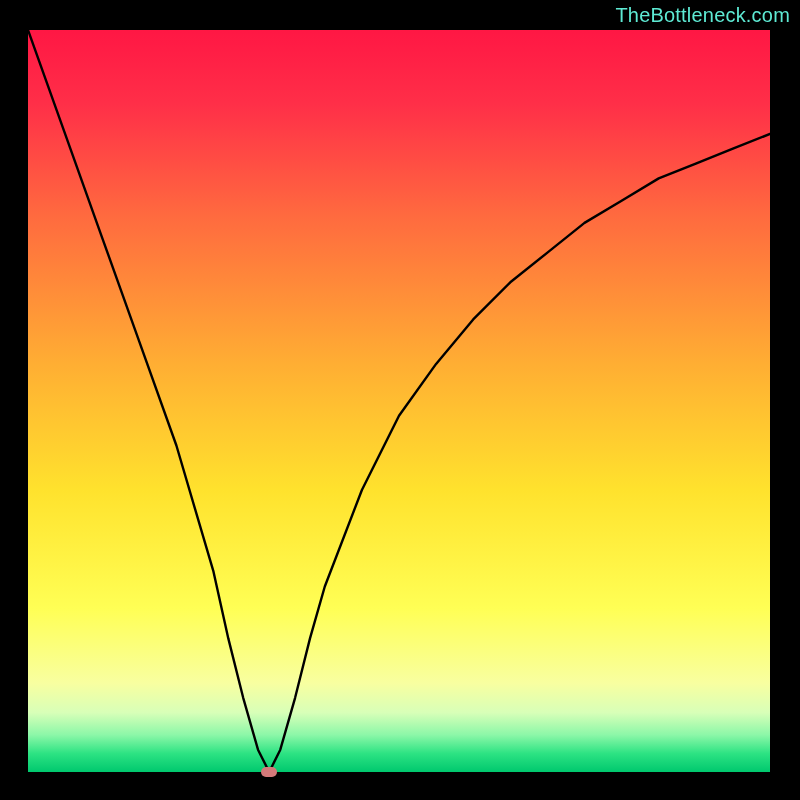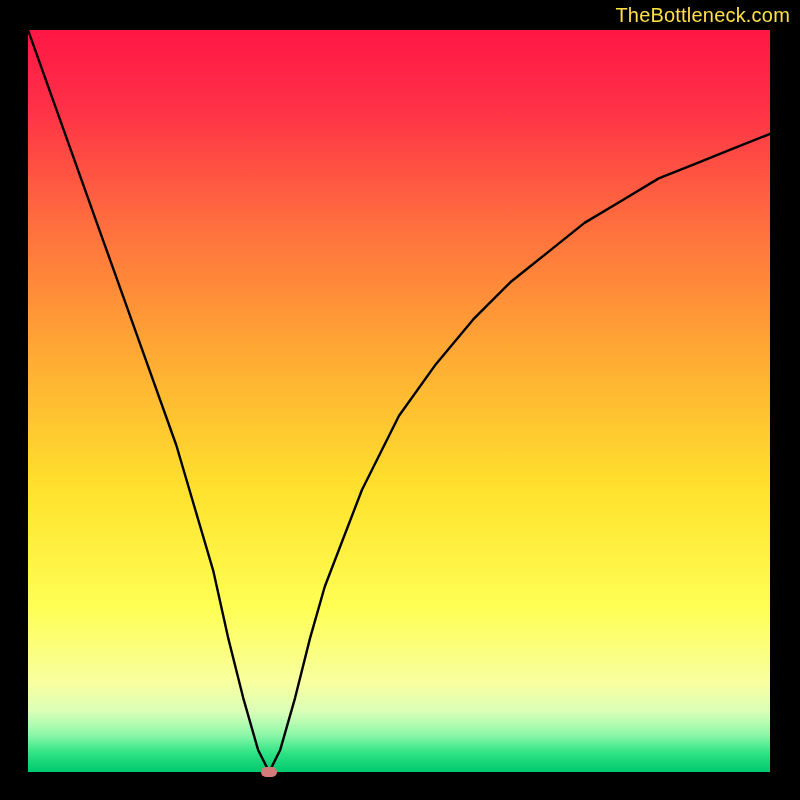--- a/index.html
+++ b/index.html
@@ -34,21 +34,21 @@
     width: 16px;
     height: 10px;
     border-radius: 5px;
     background: #d47a7a;
     transform: translate(-50%, -50%);
   }
   .watermark {
     position: absolute;
     top: 4px;
     right: 10px;
-    color: #fde047;
+    color: #5eead4;
     font-size: 20px;
     letter-spacing: 0.2px;
     text-align: right;
   }
 </style>
 </head>
 <body>
 
 <div class="watermark">TheBottleneck.com</div>
 

